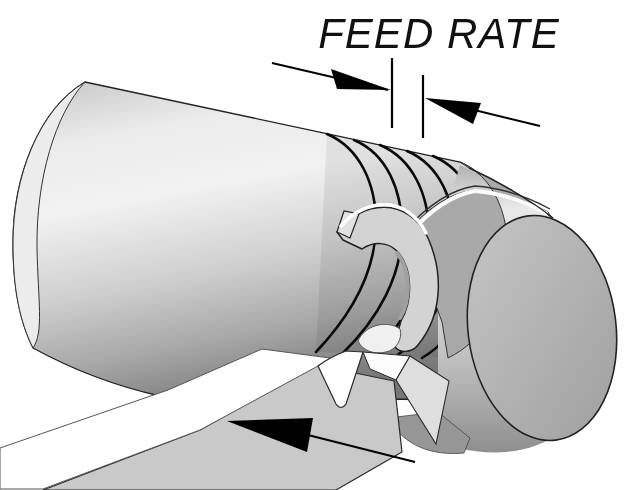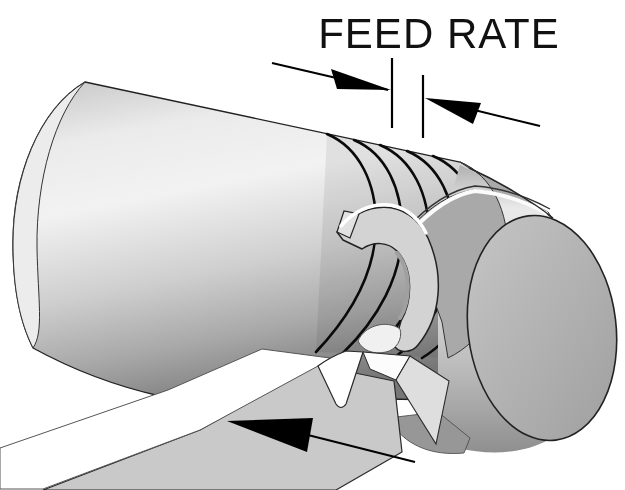--- a/index.html
+++ b/index.html
@@ -1,17 +1,17 @@
 <!DOCTYPE html>
 <html><head>
 <meta charset="utf-8">
 <style>
   html,body{margin:0;padding:0;background:#fff;}
   .stage{position:relative;width:625px;height:490px;background:#86efac;overflow:hidden;
-         font-family:"Liberation Sans",sans-serif;}
+         font-family:"Liberation Sans",sans-serif;font-style:italic;}
   svg{display:block;}
   .body-fill{fill:url(#gBody);stroke:#222222;stroke-width:1.3;}
   .cap-fill{fill:#ececec;stroke:#333333;stroke-width:1;}
   .groove{fill:none;stroke:#0a0a0a;stroke-width:2.6;stroke-linecap:round;}
   .groove-shade{fill:#000000;opacity:0.07;stroke:none;}
   .small-cyl{fill:url(#gSmall);stroke:none;}
   .shoulder{fill:#a9a9a9;stroke:#333333;stroke-width:1;}
   .hl-white{fill:none;stroke:#fbfbfb;stroke-width:4;stroke-linecap:round;}
   .hl-dark{fill:none;stroke:#333333;stroke-width:1.4;}
   .sil{fill:none;stroke:#2a2a2a;stroke-width:1.4;}

